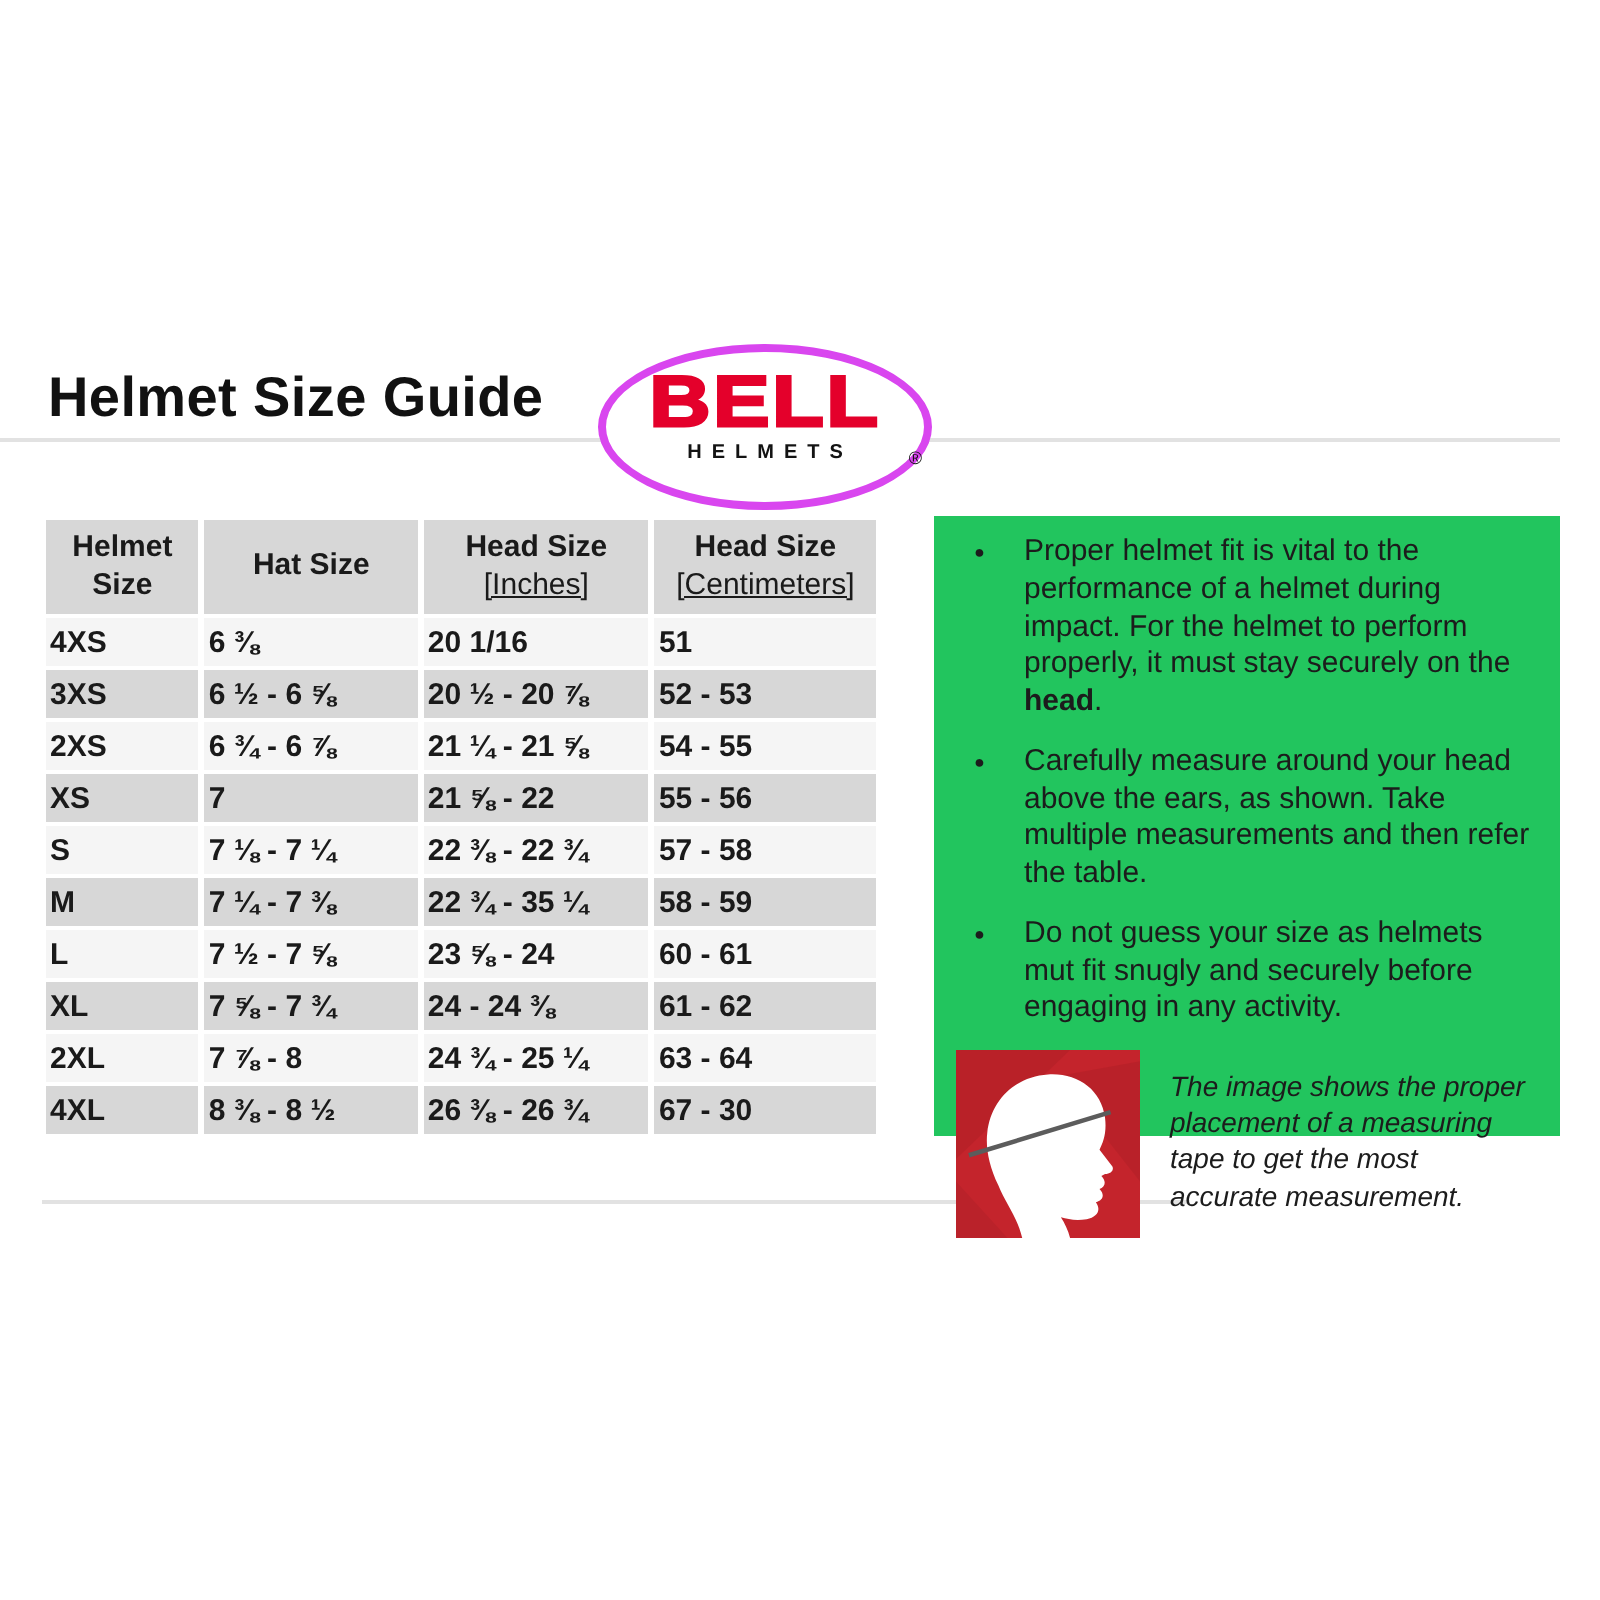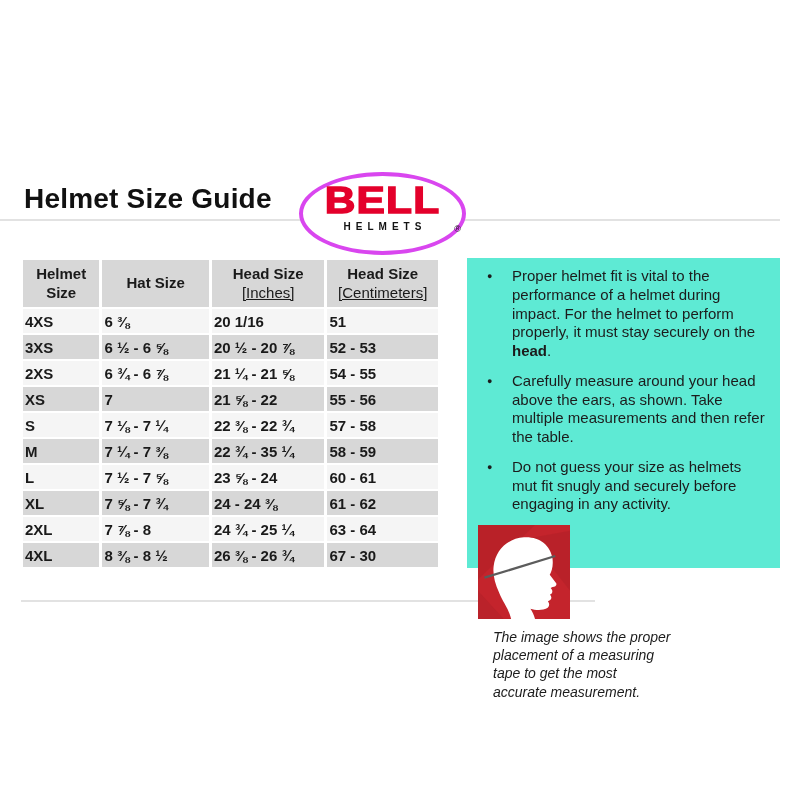--- a/index.html
+++ b/index.html
@@ -52,31 +52,31 @@
   .size-table td {
     height:24px; text-align:left; vertical-align:middle;
     font-size:15px; font-weight:bold; padding:1px 2px; white-space:nowrap;
   }
   .size-table tbody tr:nth-child(odd) td { background:#f5f5f5; }
   .size-table tbody tr:nth-child(even) td { background:#d7d7d7; }
 
   
   .panel {
     position:absolute; left:467px; top:258px; width:313px; height:310px;
-    background:#5eead4; padding:9px 10px 0 0;
+    background:#22c55e; padding:9px 10px 0 0;
   }
   .panel ul { list-style:none; }
   .panel li {
     position:relative; padding-left:45px; margin-bottom:11px;
     font-size:15px; line-height:1.25; color:#1c1c1c;
   }
   .panel li::before {
     content:"●"; position:absolute; left:20px; top:4px; font-size:9px; color:#1c1c1c;
   }
-  .panel-bottom { display:flex; align-items:flex-start; padding-left:11px; margin-top:0;flex-direction:column; }
+  .panel-bottom { display:flex; align-items:flex-start; padding-left:11px; margin-top:0; }
   .head-img { width:92px; height:94px; flex:0 0 auto; display:block; }
   .caption {
     font-style:italic; font-size:14px; line-height:1.3; color:#1c1c1c;
     margin-left:15px; padding-top:9px; width:178px;
   }
 </style>
 </head>
 <body>
 
 <div class="page">

